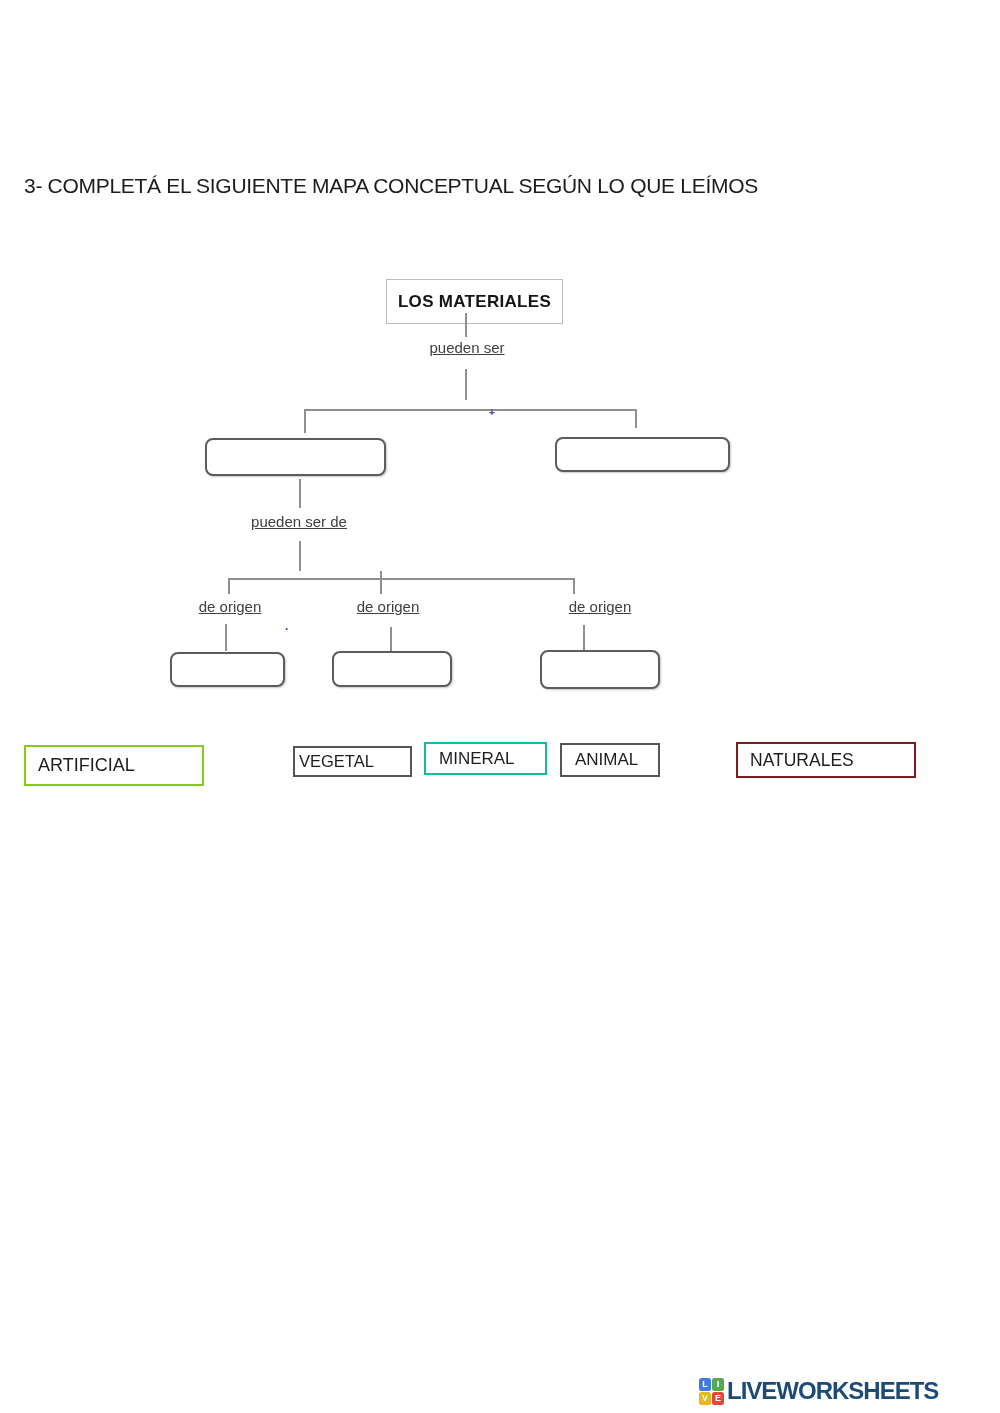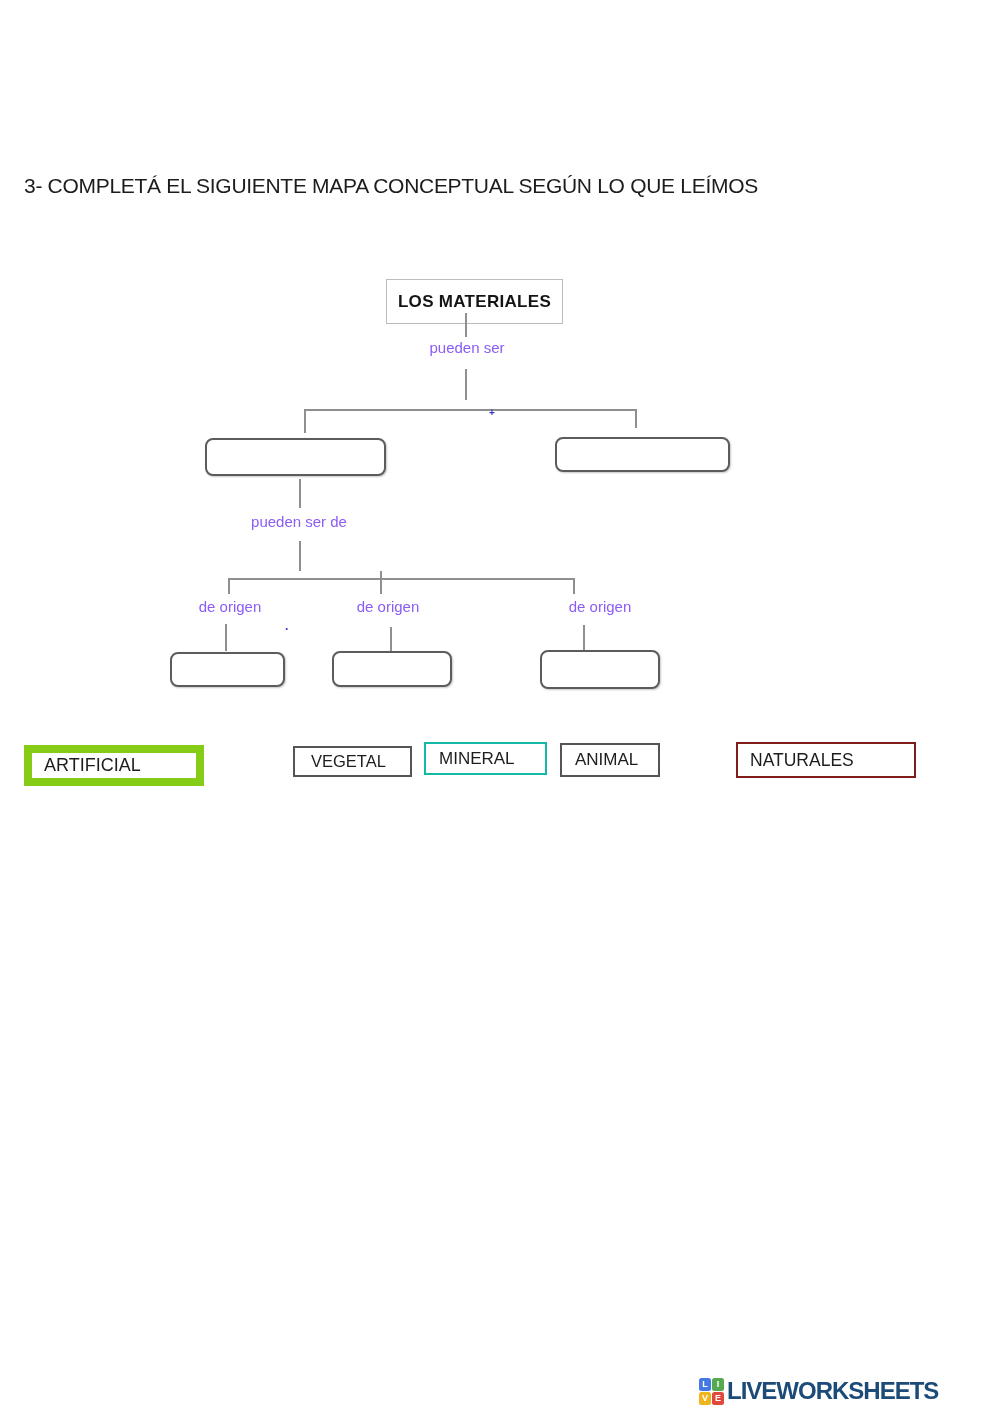--- a/index.html
+++ b/index.html
@@ -28,21 +28,21 @@
   #ln-v4 { left:299px; top:541px; width:2px; height:30px; }
   #ln-h2 { left:228px; top:578px; width:347px; height:2px; }
   #ln-h2l { left:228px; top:578px; width:2px; height:16px; }
   #ln-h2m { left:380px; top:571px; width:2px; height:23px; }
   #ln-h2r { left:573px; top:578px; width:2px; height:16px; }
   #ln-t1 { left:225px; top:624px; width:2px; height:27px; }
   #ln-t2 { left:390px; top:627px; width:2px; height:24px; }
   #ln-t3 { left:583px; top:625px; width:2px; height:25px; }
   .map-label {
     position:absolute; transform:translateX(-50%); font-size:15px;
-    color:#8b5cf6; white-space:nowrap;
+    color:#404040; white-space:nowrap;text-decoration:underline;
   }
   #lbl-pueden-ser { left:467px; top:339px; }
   #lbl-pueden-ser-de { left:299px; top:513px; }
   #lbl-origen-1 { left:230px; top:598px; }
   #lbl-origen-2 { left:388px; top:598px; }
   #lbl-origen-3 { left:600px; top:598px; }
   .blank {
     position:absolute; background:#fff; border:2px solid #5c5c5c;
     border-radius:8px; box-sizing:border-box;
     box-shadow:1px 1px 2px rgba(0,0,0,0.22);
@@ -53,22 +53,22 @@
   #blank-s2 { left:332px; top:651px; width:120px; height:36px; }
   #blank-s3 { left:540px; top:650px; width:120px; height:39px; }
   .artifact { position:absolute; color:#3a3aca; font-weight:bold; }
   #art1 { left:489px; top:407px; font-size:10px; }
   #art2 { left:285px; top:622px; font-size:12px; }
   
   .word-box {
     position:absolute; background:#fff; box-sizing:border-box;
     display:flex; align-items:center; color:#1d1d1d; white-space:nowrap;
   }
-  #wb-artificial { left:24px;  top:745px; width:180px; height:41px; border:8px solid #84cc16; font-size:18px;   padding-left:12px; }
-  #wb-vegetal    { left:293px; top:746px; width:119px; height:31px; border:2px solid #555555; font-size:16.5px; padding-left:16px; }
+  #wb-artificial { left:24px;  top:745px; width:180px; height:41px; border:2px solid #84cc16; font-size:18px;   padding-left:12px; }
+  #wb-vegetal    { left:293px; top:746px; width:119px; height:31px; border:2px solid #555555; font-size:16.5px; padding-left:4px; }
   #wb-mineral    { left:424px; top:742px; width:123px; height:33px; border:2px solid #14b8a6; font-size:17px;   padding-left:13px; }
   #wb-animal     { left:560px; top:743px; width:100px; height:34px; border:2px solid #555555; font-size:17px;   padding-left:13px; }
   #wb-naturales  { left:736px; top:742px; width:180px; height:36px; border:2px solid #7f1d1d; font-size:17.5px; padding-left:12px; }
   
   .footer-logo { position:absolute; left:699px; top:1376px; display:flex; align-items:center; }
   .logo-grid {
     display:grid; grid-template-columns:12px 12px; grid-auto-rows:13px;
     gap:1px; margin-right:3px;
   }
   .logo-tile {

